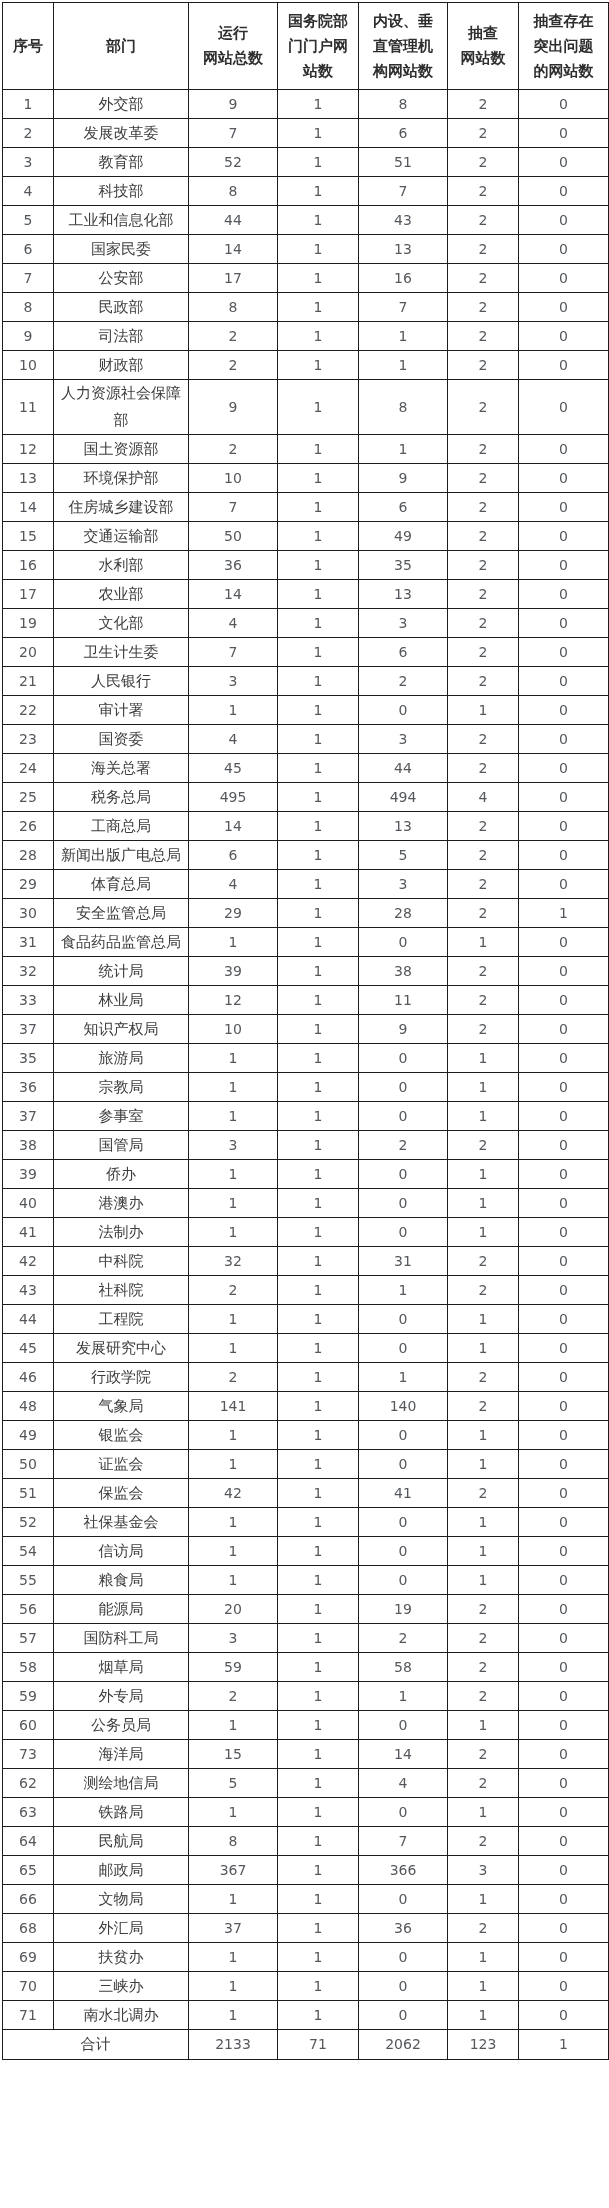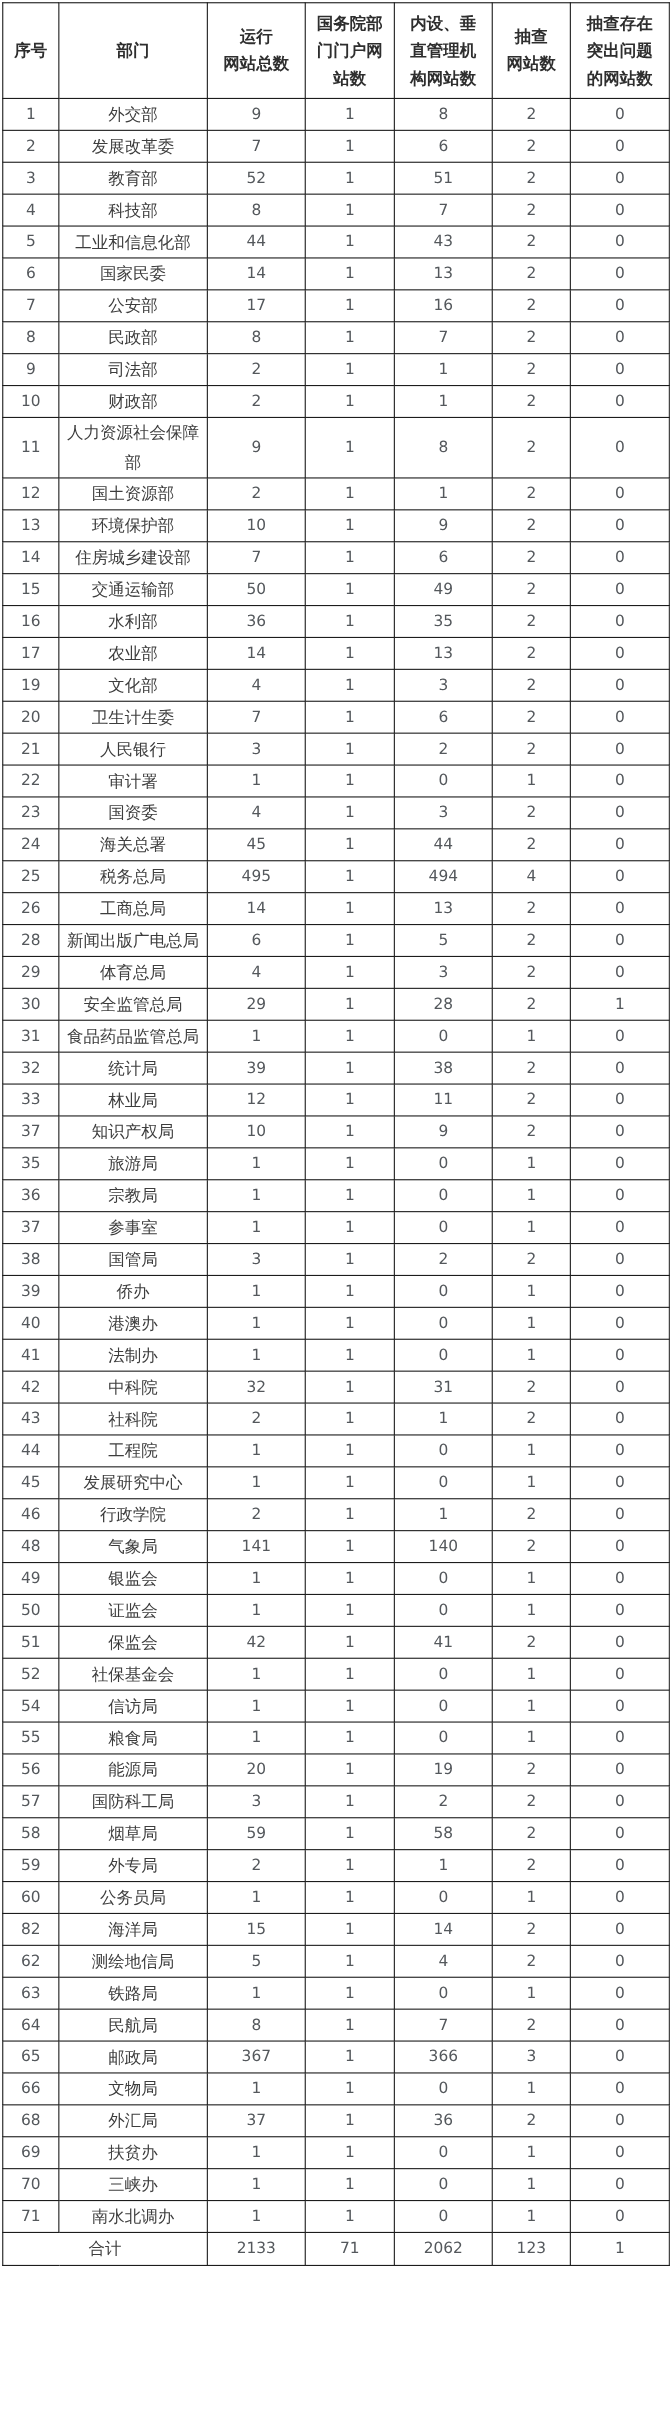--- a/index.html
+++ b/index.html
@@ -577,21 +577,21 @@
       <tr>
         <td class="num">60</td>
         <td>公务员局</td>
         <td class="num">1</td>
         <td class="num">1</td>
         <td class="num">0</td>
         <td class="num">1</td>
         <td class="num">0</td>
       </tr>
       <tr>
-        <td class="num">82</td>
+        <td class="num">73</td>
         <td>海洋局</td>
         <td class="num">15</td>
         <td class="num">1</td>
         <td class="num">14</td>
         <td class="num">2</td>
         <td class="num">0</td>
       </tr>
       <tr>
         <td class="num">62</td>
         <td>测绘地信局</td>

